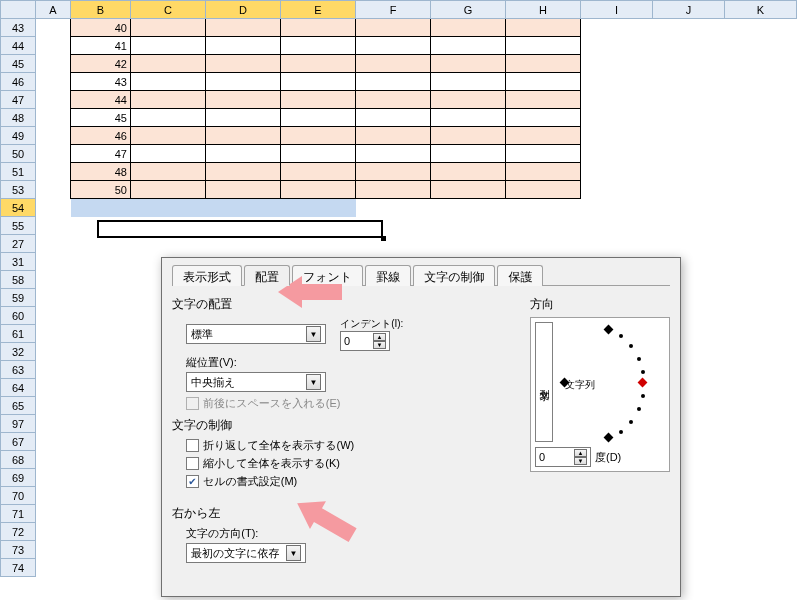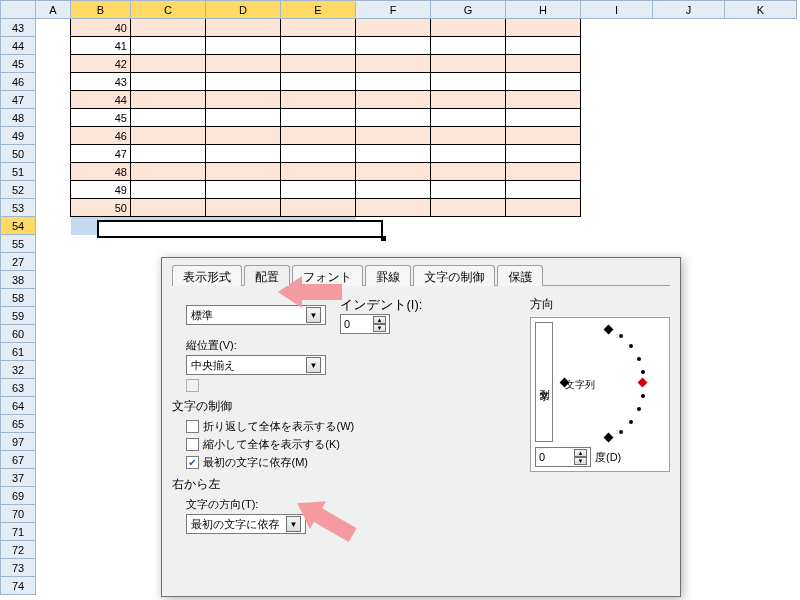--- a/index.html
+++ b/index.html
@@ -206,34 +206,20 @@
         <td class="bg " style="border-color: rgb(0, 0, 0);"></td>
         <td class="bg " style="border-color: rgb(0, 0, 0);"></td>
         <td class="bg " style="border-color: rgb(0, 0, 0);"></td>
         <td class="bg " style="border-color: rgb(0, 0, 0);"></td>
         <td class="bg " style="border-color: rgb(0, 0, 0);"></td>
         <td class="bg " style="border-color: rgb(0, 0, 0);"></td>
         <td class="" style="border: none;"></td>
         <td class="" style="border: none;"></td>
         <td class="" style="border: none;"></td>
       </tr>
-      <tr>
-        <th class="row">52</th>
-        <td class="" style="border: none;"></td>
-        <td class="bg valB " style="border-color: rgb(0, 0, 0);">49</td>
-        <td class="bg " style="border-color: rgb(0, 0, 0);"></td>
-        <td class="bg " style="border-color: rgb(0, 0, 0);"></td>
-        <td class="bg " style="border-color: rgb(0, 0, 0);"></td>
-        <td class="bg " style="border-color: rgb(0, 0, 0);"></td>
-        <td class="bg " style="border-color: rgb(0, 0, 0);"></td>
-        <td class="bg " style="border-color: rgb(0, 0, 0);"></td>
-        <td class="" style="border: none;"></td>
-        <td class="" style="border: none;"></td>
-        <td class="" style="border: none;"></td>
-      </tr>
       <tr class="shaded">
         <th class="row">53</th>
         <td class="" style="border: none;"></td>
         <td class="bg valB " style="border-color: rgb(0, 0, 0);">50</td>
         <td class="bg " style="border-color: rgb(0, 0, 0);"></td>
         <td class="bg " style="border-color: rgb(0, 0, 0);"></td>
         <td class="bg " style="border-color: rgb(0, 0, 0);"></td>
         <td class="bg " style="border-color: rgb(0, 0, 0);"></td>
         <td class="bg " style="border-color: rgb(0, 0, 0);"></td>
         <td class="bg " style="border-color: rgb(0, 0, 0);"></td>
@@ -277,21 +263,21 @@
         <td class="" style="border: none;"></td>
         <td class="" style="border: none;"></td>
         <td class="" style="border: none;"></td>
         <td class="" style="border: none;"></td>
         <td class="" style="border: none;"></td>
         <td class="" style="border: none;"></td>
         <td class="" style="border: none;"></td>
         <td class="" style="border: none;"></td>
       </tr>
       <tr>
-        <th class="row">38</th>
+        <th class="row">31</th>
         <td class="" style="border: none;"></td>
         <td class="" style="border: none;"></td>
         <td class="" style="border: none;"></td>
         <td class="" style="border: none;"></td>
         <td class="" style="border: none;"></td>
         <td class="" style="border: none;"></td>
         <td class="" style="border: none;"></td>
         <td class="" style="border: none;"></td>
         <td class="" style="border: none;"></td>
         <td class="" style="border: none;"></td>
@@ -431,21 +417,21 @@
         <td class="" style="border: none;"></td>
         <td class="" style="border: none;"></td>
         <td class="" style="border: none;"></td>
         <td class="" style="border: none;"></td>
         <td class="" style="border: none;"></td>
         <td class="" style="border: none;"></td>
         <td class="" style="border: none;"></td>
         <td class="" style="border: none;"></td>
       </tr>
       <tr>
-        <th class="row">37</th>
+        <th class="row">68</th>
         <td class="" style="border: none;"></td>
         <td class="" style="border: none;"></td>
         <td class="" style="border: none;"></td>
         <td class="" style="border: none;"></td>
         <td class="" style="border: none;"></td>
         <td class="" style="border: none;"></td>
         <td class="" style="border: none;"></td>
         <td class="" style="border: none;"></td>
         <td class="" style="border: none;"></td>
         <td class="" style="border: none;"></td>
@@ -546,63 +532,65 @@
     <div class="tabstrip" id="tabstrip">
         <div class="tab">表示形式</div>
         <div class="tab active">配置</div>
         <div class="tab">フォント</div>
         <div class="tab">罫線</div>
         <div class="tab">文字の制御</div>
         <div class="tab">保護</div>
       </div>
     <div class="panel">
       <div class="panel-left">
+        <div class="group-label">文字の配置</div>
         <div class="field-row">
           <div class="combo" style="width:140px">
             <span>標準</span>
             <div class="dd">▼</div>
           </div>
           <div style="width:14px"></div>
           <div>
-            <div style="font-size:13px">インデント(I):</div>
+            <div style="font-size:10px">インデント(I):</div>
             <div class="spin">
               <span>0</span>
               <div class="sp">
                   <div>▲</div>
                   <div>▼</div>
                 </div>
             </div>
           </div>
         </div>
         <div class="field-label">縦位置(V):</div>
         <div class="field-row">
           <div class="combo" style="width:140px">
             <span>中央揃え</span>
             <div class="dd">▼</div>
           </div>
         </div>
         <div class="chk-row">
           <div class="chk disabled"></div>
+          <span style="color:#888">前後にスペースを入れる(E)</span>
         </div>
 
         <div class="group-label" style="margin-top:6px">文字の制御</div>
         <div class="chk-row">
           <div class="chk"></div>
           <span>折り返して全体を表示する(W)</span>
         </div>
         <div class="chk-row">
           <div class="chk"></div>
           <span>縮小して全体を表示する(K)</span>
         </div>
         <div class="chk-row">
           <div class="chk">✔</div>
-          <span>最初の文字に依存(M)</span>
-        </div>
-
-        <div class="group-label" style="margin-top:6px">右から左</div>
+          <span>セルの書式設定(M)</span>
+        </div>
+
+        <div class="group-label" style="margin-top:16px">右から左</div>
         <div class="field-label">文字の方向(T):</div>
         <div class="field-row">
           <div class="combo" style="width:120px">
             <span>最初の文字に依存</span>
             <div class="dd">▼</div>
           </div>
         </div>
       </div>
 
       <div class="panel-right">

